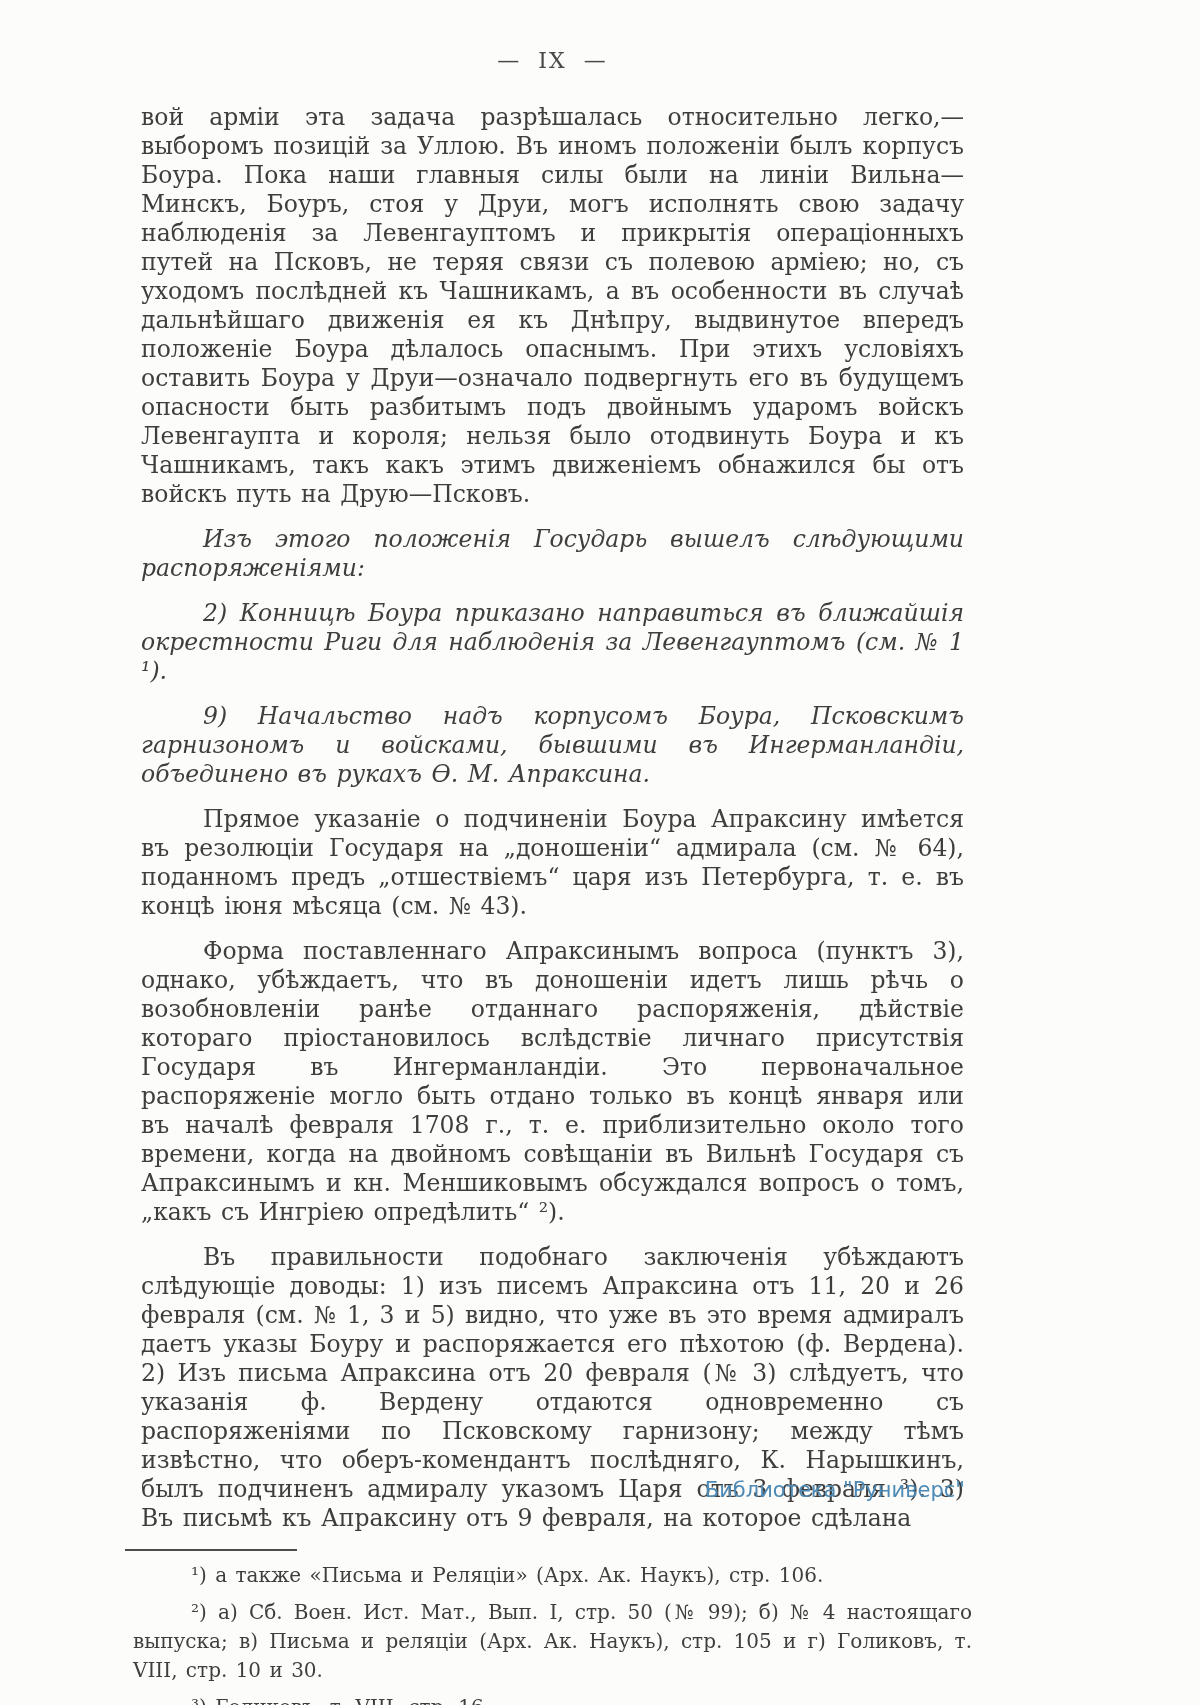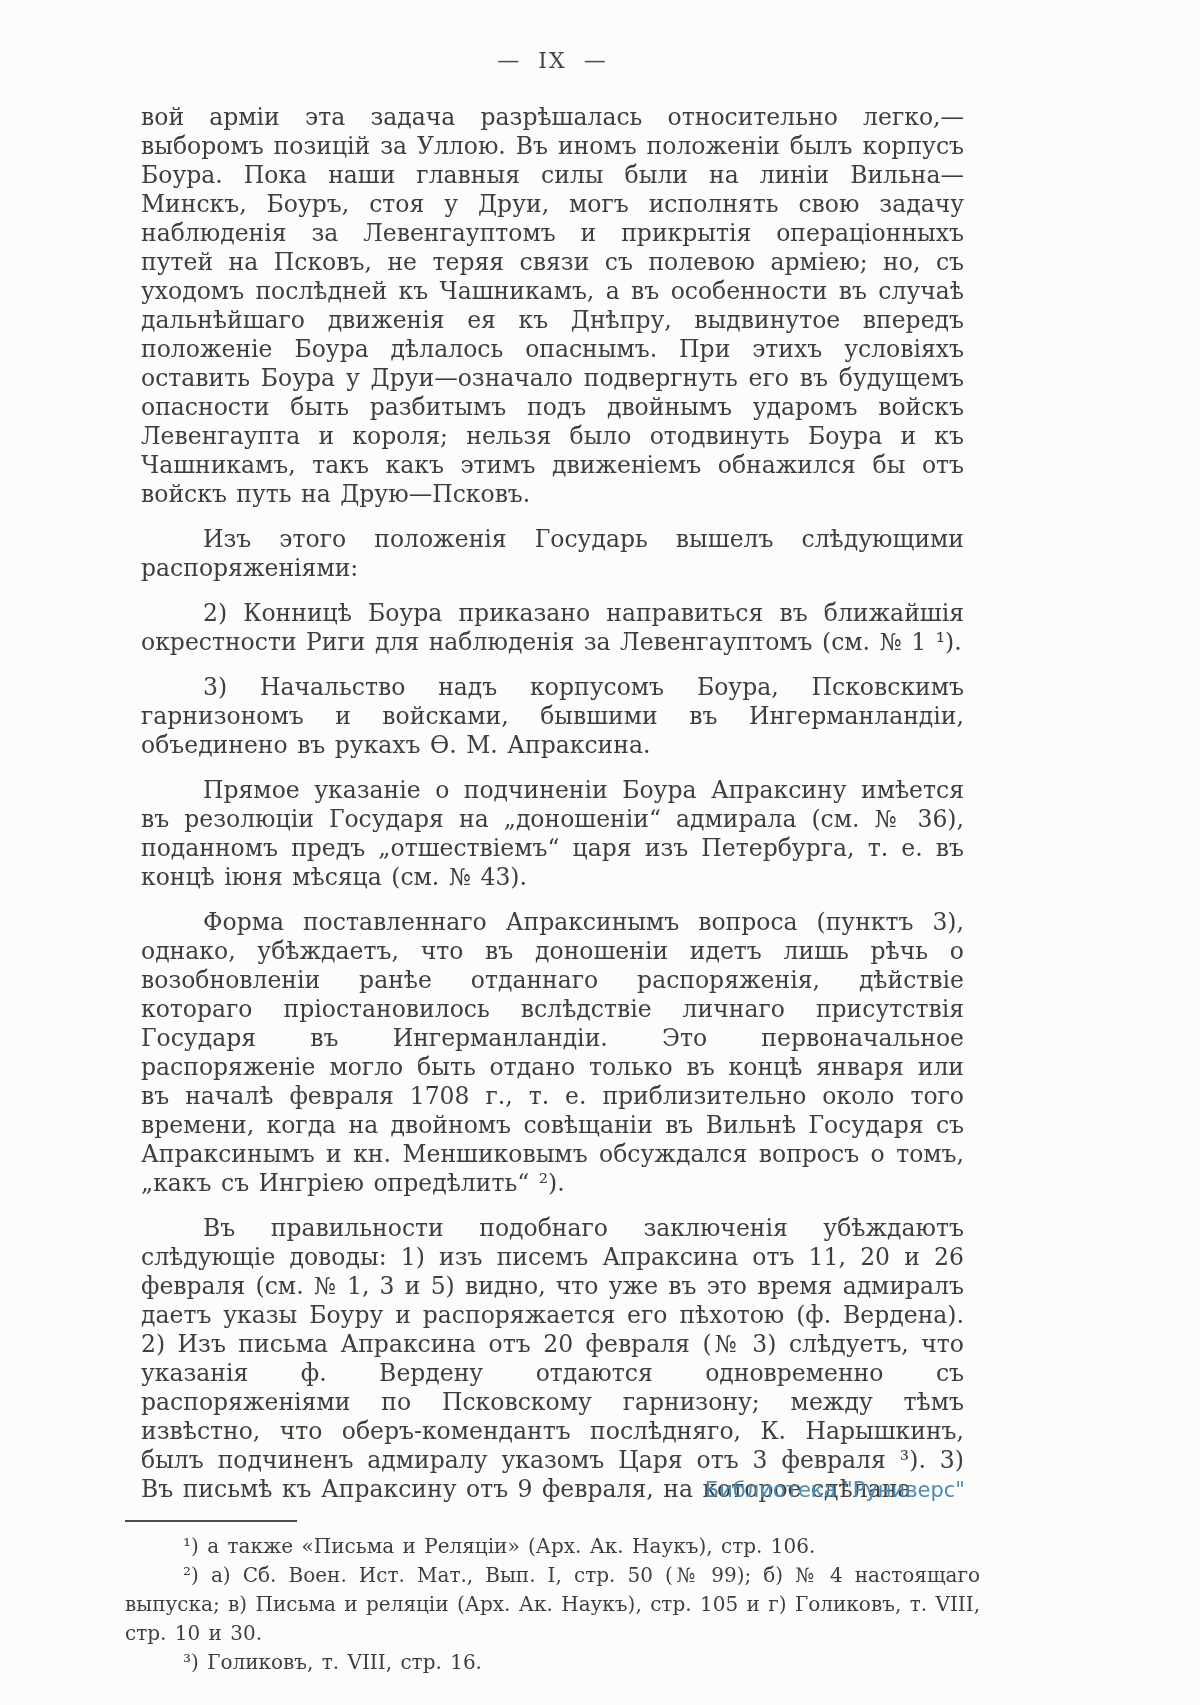--- a/index.html
+++ b/index.html
@@ -33,31 +33,31 @@
     margin-bottom: 30px;
   }
   .body-text .para {
     margin: 16px;
     font-size: 23.5px;
     line-height: 29px;
     text-align: justify;
     word-spacing: 2px;
   }
   .para.indent { text-indent: 62px; }
-  .para.sp-small { margin-top: 7px; }
+  .para.sp-small { margin-top: 7px; font-style: italic; }
   .para.sp-large { margin-top: 13px; }
   .it { }
   .footnote-rule {
     width: 172px;
     height: 0;
     border-top: 2px solid #4d4c4a;
     margin: 16px 0 10px 0;
   }
   .footnotes .footnote {
-    margin: 0;
+    margin: 8px;
     font-size: 20px;
     line-height: 29px;
     text-align: justify;
     text-indent: 58px;
     word-spacing: 2px;
   }
   .fn-marker { white-space: pre; }
   .watermark {
     position: absolute;
     top: 1478px;
@@ -70,22 +70,22 @@
 </head>
 <body>
 
 <div class="page">
   <div class="content">
     <div class="page-header">— IX —</div>
     <div class="body-text">
         <p class="para"><span>вой арміи эта задача разрѣшалась относительно легко,—выборомъ позицій за Уллою. Въ иномъ положеніи былъ корпусъ Боура. Пока наши главныя силы были на линіи Вильна—Минскъ, Боуръ, стоя у Друи, могъ исполнять свою задачу наблюденія за Левенгауптомъ и прикрытія операціонныхъ путей на Псковъ, не теряя связи съ полевою арміею; но, съ уходомъ послѣдней къ Чашникамъ, а въ особенности въ случаѣ дальнѣйшаго движенія ея къ Днѣпру, выдвинутое впередъ положеніе Боура дѣлалось опаснымъ. При этихъ условіяхъ оставить Боура у Друи—означало подвергнуть его въ будущемъ опасности быть разбитымъ подъ двойнымъ ударомъ войскъ Левенгаупта и короля; нельзя было отодвинуть Боура и къ Чашникамъ, такъ какъ этимъ движеніемъ обнажился бы отъ войскъ путь на Друю—Псковъ.</span></p>
         <p class="para indent sp-small"><span>Изъ этого положенія Государь вышелъ слѣдующими распоряженіями:</span></p>
         <p class="para indent sp-small"><span>2) Конницѣ Боура приказано направиться въ ближайшія окрестности Риги для наблюденія за Левенгауптомъ (см. № 1 ¹).</span></p>
-        <p class="para indent sp-small"><span>3) Начальство надъ корпусомъ Боура, Псковскимъ гарнизономъ и войсками, бывшими въ Ингерманландіи, объединено въ рукахъ Ѳ. М. Апраксина.</span></p>
-        <p class="para indent sp-large"><span>Прямое указаніе о подчиненіи Боура Апраксину имѣется въ резолюціи Государя на „доношеніи“ адмирала (см. № 36), поданномъ предъ „отшествіемъ“ царя изъ Петербурга, т. е. въ концѣ іюня мѣсяца (см. № 43).</span></p>
+        <p class="para indent sp-small"><span>9) Начальство надъ корпусомъ Боура, Псковскимъ гарнизономъ и войсками, бывшими въ Ингерманландіи, объединено въ рукахъ Ѳ. М. Апраксина.</span></p>
+        <p class="para indent sp-large"><span>Прямое указаніе о подчиненіи Боура Апраксину имѣется въ резолюціи Государя на „доношеніи“ адмирала (см. № 64), поданномъ предъ „отшествіемъ“ царя изъ Петербурга, т. е. въ концѣ іюня мѣсяца (см. № 43).</span></p>
         <p class="para indent sp-large"><span>Форма поставленнаго Апраксинымъ вопроса (пунктъ 3), однако, убѣждаетъ, что въ доношеніи идетъ лишь рѣчь о </span><span class="it">возобновленіи ранѣе отданнаго распоряженія</span><span>, дѣйствіе котораго пріостановилось вслѣдствіе личнаго присутствія Государя въ Ингерманландіи. Это первоначальное распоряженіе могло быть отдано только въ концѣ января или въ началѣ февраля 1708 г., т. е. приблизительно около того времени, когда на двойномъ совѣщаніи въ Вильнѣ Государя съ Апраксинымъ и кн. Меншиковымъ обсуждался вопросъ о томъ, „какъ съ Ингріею опредѣлить“ ²).</span></p>
         <p class="para indent sp-large"><span>Въ правильности подобнаго заключенія убѣждаютъ слѣдующіе доводы: 1) изъ писемъ Апраксина отъ 11, 20 и 26 февраля (см. № 1, 3 и 5) видно, что уже въ это время адмиралъ даетъ указы Боуру и распоряжается его пѣхотою (ф. Вердена). 2) Изъ письма Апраксина отъ 20 февраля (№ 3) слѣдуетъ, что указанія ф. Вердену отдаются одновременно съ распоряженіями по Псковскому гарнизону; между тѣмъ извѣстно, что оберъ-комендантъ послѣдняго, К. Нарышкинъ, былъ подчиненъ адмиралу указомъ Царя отъ 3 февраля ³). 3) Въ письмѣ къ Апраксину отъ 9 февраля, на которое сдѣлана</span></p>
       </div>
     <div class="footnote-rule"></div>
     <div class="footnotes">
         <p class="footnote"><span class="fn-marker">¹) </span><span>а также «Письма и Реляціи» (Арх. Ак. Наукъ), стр. 106.</span></p>
         <p class="footnote"><span class="fn-marker">²) </span><span>а) Сб. Воен. Ист. Мат., Вып. I, стр. 50 (№ 99); б) № 4 настоящаго выпуска; в) Письма и реляціи (Арх. Ак. Наукъ), стр. 105 и г) Голиковъ, т. VIII, стр. 10 и 30.</span></p>
         <p class="footnote"><span class="fn-marker">³) </span><span>Голиковъ, т. VIII, стр. 16.</span></p>
       </div>
   </div>

